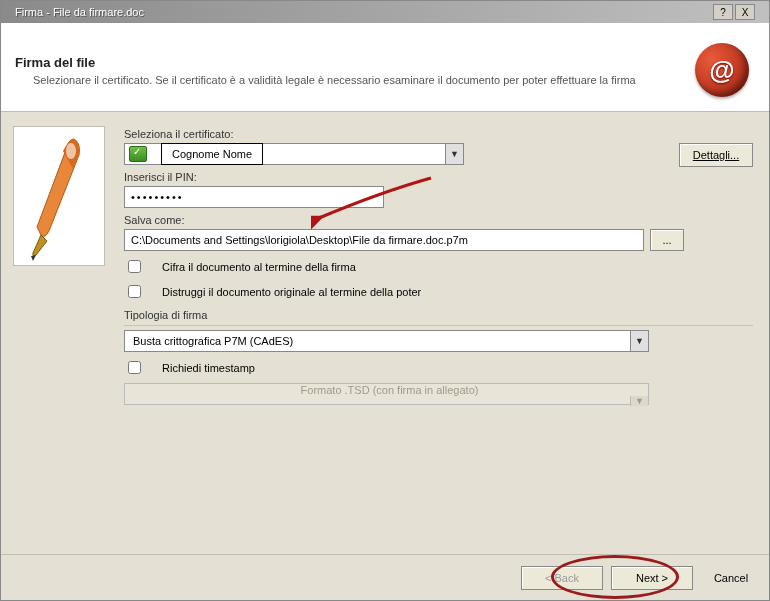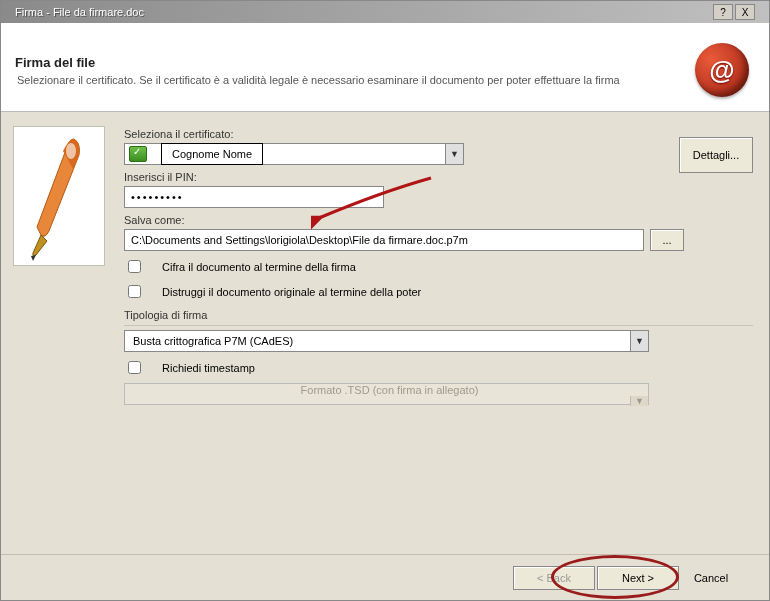--- a/index.html
+++ b/index.html
@@ -42,21 +42,21 @@
   .header {
     background: #fff;
     border-bottom: 1px solid #bbb;
     padding: 20px 14px 14px 14px;
     display: flex;
     align-items: center;
     position: relative;
   }
   .header-left { flex: 1; }
   .header-title { font-size: 13px; font-weight: bold; color: #222; margin-bottom: 4px; }
-  .header-sub { font-size: 11px; color: #555; margin-left: 2px; }
+  .header-sub { font-size: 11px; color: #555; margin-left: 18px; }
   .seal {
     width: 54px; height: 54px; margin-right: 6px;
     position: relative;
   }
   .seal .wax {
     width: 54px; height: 54px; border-radius: 50%;
     background: radial-gradient(circle at 30% 30%, #e85a3a, #a01f10);
     box-shadow: inset -4px -4px 6px rgba(0,0,0,.4), 0 2px 3px rgba(0,0,0,.3);
     display: flex; align-items: center; justify-content: center;
   }
@@ -109,22 +109,22 @@
     height: 22px;
     background: #fff;
     border: 1px solid #000;
     padding: 0 10px;
     display: flex; align-items: center;
     font-size: 11px;
   }
   .details-btn {
     position: absolute;
     right: 16px;
-    top: 25px;
-    width: 74px; height: 36px;
+    top: 31px;
+    width: 74px; height: 24px; text-decoration: underline;
   }
   .btn {
     background: #ece9d8;
     border: 1px solid #888;
     box-shadow: inset 1px 1px 0 #fff;
     font-size: 11px;
     display: inline-flex; align-items: center; justify-content: center;
     cursor: default;
   }
   .text-input {
@@ -157,22 +157,22 @@
     width: 130px; height: 60px;
     pointer-events: none;
   }
   .footer {
     height: 46px;
     background: #e4e0d4;
     border-top: 1px solid #c2beb0;
     display: flex;
     justify-content: flex-end;
     align-items: center;
-    gap: 2px;
-    padding-right: 28px;
+    gap: 8px;
+    padding-right: 8px;
     position: relative;
   }
   .footer .btn { width: 82px; height: 24px; }
   .footer .btn.disabled { color: #9a9a9a; }
   .ellipse-mark {
     position: absolute;
     right: 90px;
     top: 0px;
     width: 128px; height: 44px;
     border: 3px solid #9a1b1b;

